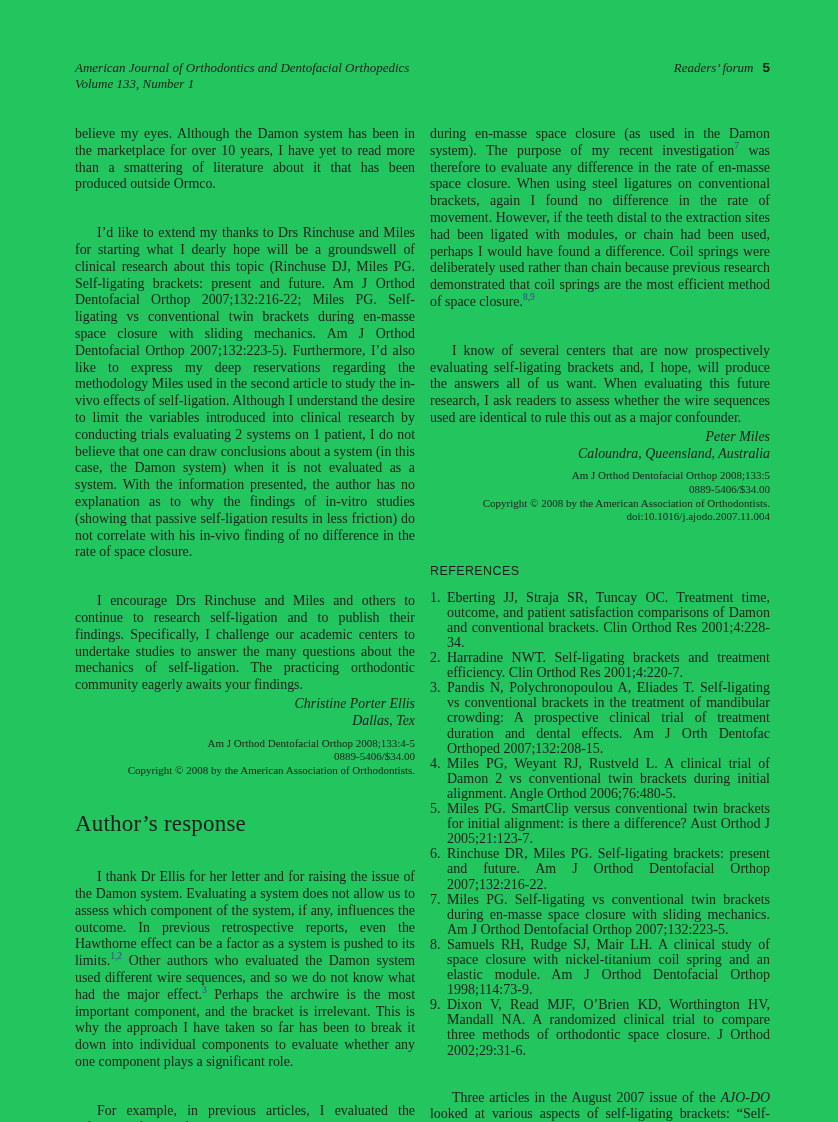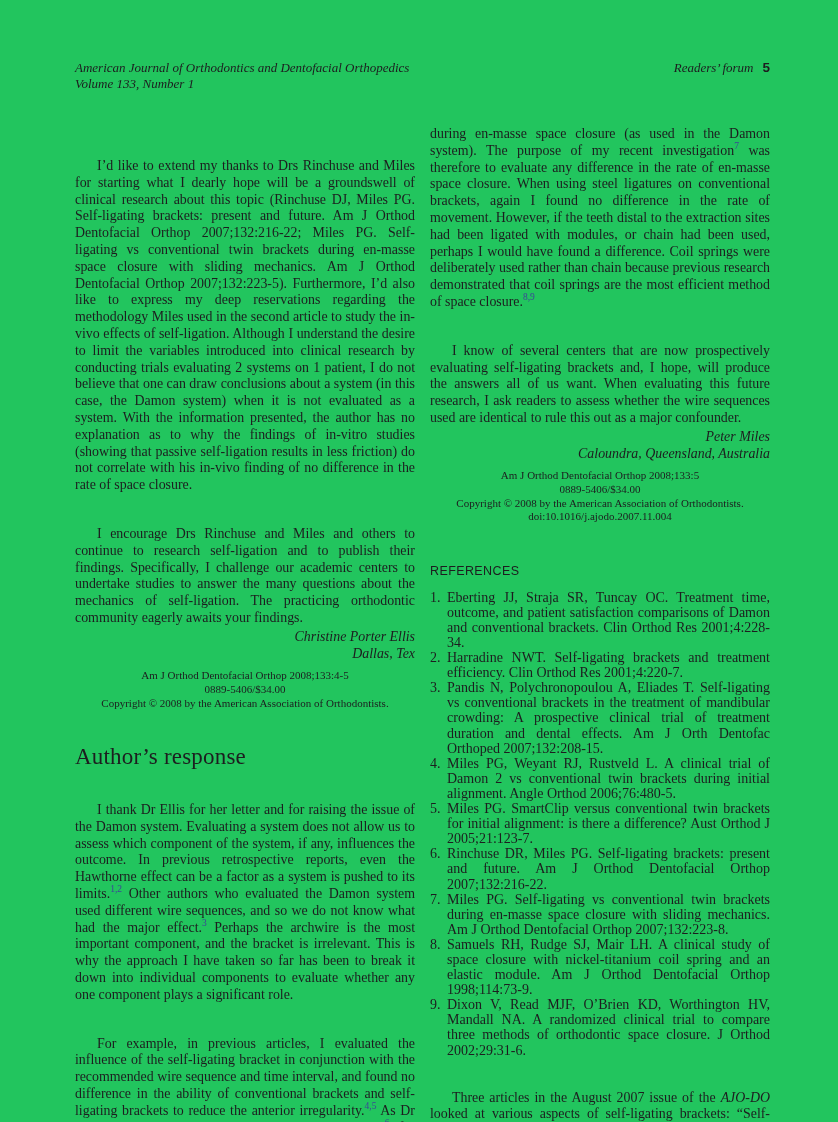--- a/index.html
+++ b/index.html
@@ -33,21 +33,21 @@
     font-weight:normal;font-size:23px;line-height:26px;
     margin:34px 0 15px 0;text-align:left;letter-spacing:.2px;
   }
   h3.refs-heading{
     font-family:"Liberation Sans",sans-serif;
     font-size:12.5px;line-height:14px;font-weight:normal;
     letter-spacing:.4px;margin:40px 0 12px 0;text-align:left;
   }
   .signature{ text-align:right;font-style:italic;margin:2px 0 0 0; }
   .meta{
-    font-size:11px;line-height:13.6px;margin-top:7px;text-align:center;font-family:Liberation Serif, serif;
+    font-size:11px;line-height:13.6px;margin-top:7px;text-align:right;font-family:Liberation Serif, serif;
   }
   ol.ref-list{
     margin:0;padding:0;list-style:none;counter-reset:refnum;
     font-size:14px;line-height:15.1px;
   }
   ol.ref-list li{
     position:relative;padding-left:17px;counter-increment:refnum;
     text-align:justify;
   }
   ol.ref-list li::before{
@@ -70,20 +70,21 @@
     <div class="rh-left">
       <div>American Journal of Orthodontics and Dentofacial Orthopedics</div>
       <div>Volume 133, Number 1</div>
     </div>
     <div class="rh-right">
       <span>Readers’ forum</span><span class="rh-pagenum">5</span>
     </div>
   </div>
 
   <div class="col col-left">
+      <p class="body-para"><span>believe my eyes. Although the Damon system has been in the marketplace for over 10 years, I have yet to read more than a smattering of literature about it that has been produced outside Ormco.</span></p>
       <p class="body-para indent"><span>I’d like to extend my thanks to Drs Rinchuse and Miles for starting what I dearly hope will be a groundswell of clinical research about this topic (Rinchuse DJ, Miles PG. Self-ligating brackets: present and future. Am J Orthod Dentofacial Orthop 2007;132:216-22; Miles PG. Self-ligating vs conventional twin brackets during en-masse space closure with sliding mechanics. Am J Orthod Dentofacial Orthop 2007;132:223-5). Furthermore, I’d also like to express my deep reservations regarding the methodology Miles used in the second article to study the in-vivo effects of self-ligation. Although I understand the desire to limit the variables introduced into clinical research by conducting trials evaluating 2 systems on 1 patient, I do not believe that one can draw conclusions about a system (in this case, the Damon system) when it is not evaluated as a system. With the information presented, the author has no explanation as to why the findings of in-vitro studies (showing that passive self-ligation results in less friction) do not correlate with his in-vivo finding of no difference in the rate of space closure.</span></p>
       <p class="body-para indent"><span>I encourage Drs Rinchuse and Miles and others to continue to research self-ligation and to publish their findings. Specifically, I challenge our academic centers to undertake studies to answer the many questions about the mechanics of self-ligation. The practicing orthodontic community eagerly awaits your findings.</span></p>
       <div class="signature">
         <div>Christine Porter Ellis</div>
         <div>Dallas, Tex</div>
       </div>
       <div class="meta">
         <div>Am J Orthod Dentofacial Orthop 2008;133:4-5</div>
         <div>0889-5406/$34.00</div>
         <div>Copyright © 2008 by the American Association of Orthodontists.</div>
@@ -106,20 +107,20 @@
         <div>doi:10.1016/j.ajodo.2007.11.004</div>
       </div>
       <h3 class="refs-heading">REFERENCES</h3>
       <ol class="ref-list">
         <li>Eberting JJ, Straja SR, Tuncay OC. Treatment time, outcome, and patient satisfaction comparisons of Damon and conventional brackets. Clin Orthod Res 2001;4:228-34.</li>
         <li>Harradine NWT. Self-ligating brackets and treatment efficiency. Clin Orthod Res 2001;4:220-7.</li>
         <li>Pandis N, Polychronopoulou A, Eliades T. Self-ligating vs conventional brackets in the treatment of mandibular crowding: A prospective clinical trial of treatment duration and dental effects. Am J Orth Dentofac Orthoped 2007;132:208-15.</li>
         <li>Miles PG, Weyant RJ, Rustveld L. A clinical trial of Damon 2 vs conventional twin brackets during initial alignment. Angle Orthod 2006;76:480-5.</li>
         <li>Miles PG. SmartClip versus conventional twin brackets for initial alignment: is there a difference? Aust Orthod J 2005;21:123-7.</li>
         <li>Rinchuse DR, Miles PG. Self-ligating brackets: present and future. Am J Orthod Dentofacial Orthop 2007;132:216-22.</li>
-        <li>Miles PG. Self-ligating vs conventional twin brackets during en-masse space closure with sliding mechanics. Am J Orthod Dentofacial Orthop 2007;132:223-8.</li>
+        <li>Miles PG. Self-ligating vs conventional twin brackets during en-masse space closure with sliding mechanics. Am J Orthod Dentofacial Orthop 2007;132:223-5.</li>
         <li>Samuels RH, Rudge SJ, Mair LH. A clinical study of space closure with nickel-titanium coil spring and an elastic module. Am J Orthod Dentofacial Orthop 1998;114:73-9.</li>
         <li>Dixon V, Read MJF, O’Brien KD, Worthington HV, Mandall NA. A randomized clinical trial to compare three methods of orthodontic space closure. J Orthod 2002;29:31-6.</li>
       </ol>
       <p class="body-para indent"><span>Three articles in the August 2007 issue of the </span><i>AJO-DO</i><span> looked at various aspects of self-ligating brackets: “Self-ligating vs conventional brackets in the treatment of mandibular crowding: a prospective clinical trial of treatment duration and dental effects” (Pandis N, Polychronopoulou A, Eliades T. Am J Orthod Dentofacial Orthop 2007;132:208-15), “Self-ligating brackets: present and future” (Rinchuse DJ, Miles PG. Am J</span></p>
     </div>
 
 </div>
 
 </body></html>

